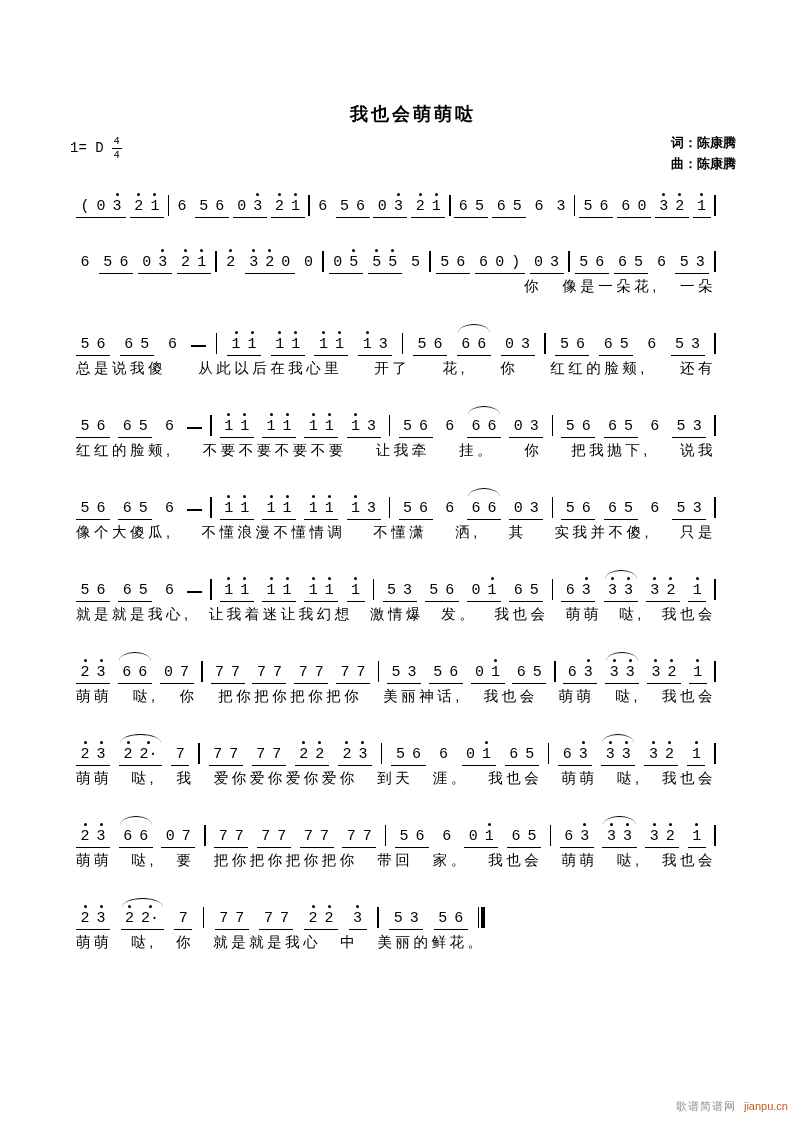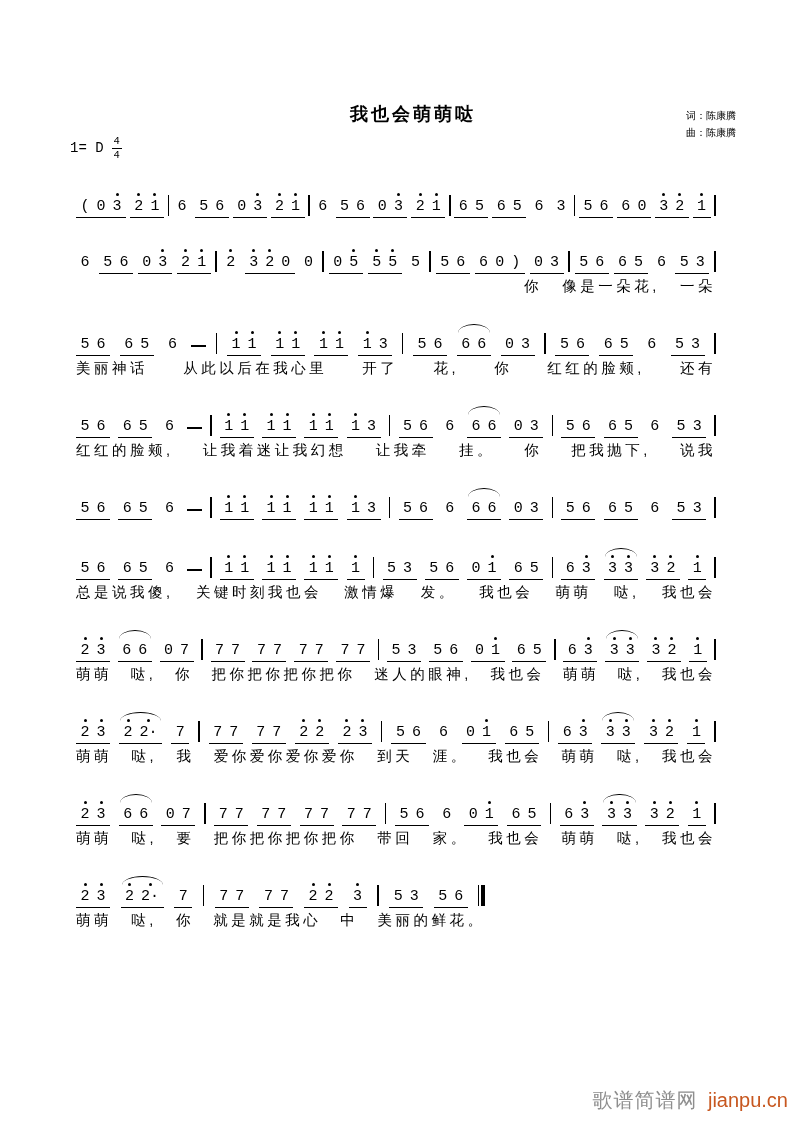--- a/index.html
+++ b/index.html
@@ -6,22 +6,22 @@
   .sheet{
     position:relative;width:794px;height:1122px;margin:0 auto;
     background:#ffffff;color:#000;
     font-family:"Liberation Sans",sans-serif;overflow:hidden;
   }
   .song-title{
     position:absolute;top:86px;left:0;width:100%;margin:16px;
     text-align:center;font-size:18px;font-weight:bold;letter-spacing:3px;
   }
   .credits{
-    position:absolute;top:108px;right:58px;
-    font-size:10px;line-height:1.65;text-align:left;
+    position:absolute;top:132px;right:58px;
+    font-size:13px;line-height:1.65;text-align:left;font-weight:bold;
   }
   .key-sig{
     position:absolute;top:136px;left:70px;
     font-family:"Liberation Mono",monospace;font-size:14px;
     display:flex;align-items:center;
   }
   .frac{display:inline-block;margin-left:8px;font-size:10.5px;line-height:1;text-align:center;}
   .frac i{display:block;font-style:normal;padding:0 2px;}
   .frac i.top{border-bottom:1px solid #000;padding-bottom:1px;margin-bottom:1px;}
   #score{position:absolute;top:184px;left:76px;width:640px;}
@@ -50,21 +50,21 @@
     width:7px;background:transparent;box-sizing:border-box;
     border-left:1.5px solid #000;border-right:4px solid #000;
   }
   .dash{width:15px;height:2px;background:#000;align-self:flex-end;margin-bottom:9px;}
   .lyrics-row{
     display:flex;justify-content:space-between;align-items:baseline;
     margin-top:3px;font-size:14.5px;
   }
   .lyric-seg{letter-spacing:3.5px;white-space:pre;}
   .watermark{
-    position:absolute;right:6px;bottom:8px;font-size:20px;letter-spacing:1px;
+    position:absolute;right:6px;bottom:8px;font-size:11px;letter-spacing:1px;
   }
   .watermark .site-name{color:#8e8e8e;}
   .watermark .site-link{color:#c7571f;text-decoration:none;margin-left:4px;letter-spacing:0;}
 </style>
 </head>
 <body>
 
 <div class="sheet">
 
   <h1 class="song-title">我也会萌萌哒</h1>
@@ -295,21 +295,21 @@
           <span class="cluster">
             <span class="unit">6</span>
           </span>
           <span class="cluster u">
             <span class="unit">5</span>
             <span class="unit">3</span>
           </span>
           <span class="bar"></span>
         </div>
         <div class="lyrics-row">
-          <span class="lyric-seg">美丽神话</span>
+          <span class="lyric-seg">总是说我傻</span>
           <span class="lyric-seg">从此以后在我心里</span>
           <span class="lyric-seg">开了</span>
           <span class="lyric-seg">花,</span>
           <span class="lyric-seg">你</span>
           <span class="lyric-seg">红红的脸颊,</span>
           <span class="lyric-seg">还有</span>
         </div>
       </div>
       <div class="system">
         <div class="notes-row">
@@ -371,21 +371,21 @@
             <span class="unit">6</span>
           </span>
           <span class="cluster u">
             <span class="unit">5</span>
             <span class="unit">3</span>
           </span>
           <span class="bar"></span>
         </div>
         <div class="lyrics-row">
           <span class="lyric-seg">红红的脸颊,</span>
-          <span class="lyric-seg">让我着迷让我幻想</span>
+          <span class="lyric-seg">不要不要不要不要</span>
           <span class="lyric-seg">让我牵</span>
           <span class="lyric-seg">挂。</span>
           <span class="lyric-seg">你</span>
           <span class="lyric-seg">把我抛下,</span>
           <span class="lyric-seg">说我</span>
         </div>
       </div>
       <div class="system">
         <div class="notes-row">
           <span class="cluster u">
@@ -444,20 +444,29 @@
           </span>
           <span class="cluster">
             <span class="unit">6</span>
           </span>
           <span class="cluster u">
             <span class="unit">5</span>
             <span class="unit">3</span>
           </span>
           <span class="bar"></span>
         </div>
+        <div class="lyrics-row">
+          <span class="lyric-seg">像个大傻瓜,</span>
+          <span class="lyric-seg">不懂浪漫不懂情调</span>
+          <span class="lyric-seg">不懂潇</span>
+          <span class="lyric-seg">洒,</span>
+          <span class="lyric-seg">其</span>
+          <span class="lyric-seg">实我并不傻,</span>
+          <span class="lyric-seg">只是</span>
+        </div>
       </div>
       <div class="system">
         <div class="notes-row">
           <span class="cluster u">
             <span class="unit">5</span>
             <span class="unit">6</span>
           </span>
           <span class="cluster u">
             <span class="unit">6</span>
             <span class="unit">5</span>
@@ -511,22 +520,22 @@
           <span class="cluster u">
             <span class="unit hi">3</span>
             <span class="unit hi">2</span>
           </span>
           <span class="cluster u">
             <span class="unit hi">1</span>
           </span>
           <span class="bar"></span>
         </div>
         <div class="lyrics-row">
-          <span class="lyric-seg">总是说我傻,</span>
-          <span class="lyric-seg">关键时刻我也会</span>
+          <span class="lyric-seg">就是就是我心,</span>
+          <span class="lyric-seg">让我着迷让我幻想</span>
           <span class="lyric-seg">激情爆</span>
           <span class="lyric-seg">发。</span>
           <span class="lyric-seg">我也会</span>
           <span class="lyric-seg">萌萌</span>
           <span class="lyric-seg">哒,</span>
           <span class="lyric-seg">我也会</span>
         </div>
       </div>
       <div class="system">
         <div class="notes-row">
@@ -592,21 +601,21 @@
           <span class="cluster u">
             <span class="unit hi">1</span>
           </span>
           <span class="bar"></span>
         </div>
         <div class="lyrics-row">
           <span class="lyric-seg">萌萌</span>
           <span class="lyric-seg">哒,</span>
           <span class="lyric-seg">你</span>
           <span class="lyric-seg">把你把你把你把你</span>
-          <span class="lyric-seg">迷人的眼神,</span>
+          <span class="lyric-seg">美丽神话,</span>
           <span class="lyric-seg">我也会</span>
           <span class="lyric-seg">萌萌</span>
           <span class="lyric-seg">哒,</span>
           <span class="lyric-seg">我也会</span>
         </div>
       </div>
       <div class="system">
         <div class="notes-row">
           <span class="cluster u">
             <span class="unit hi">2</span>

